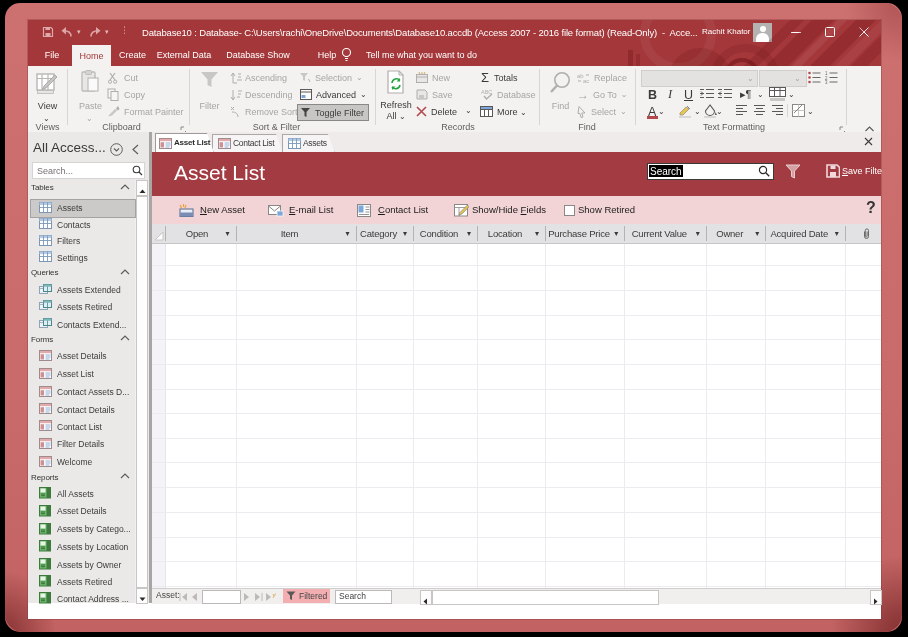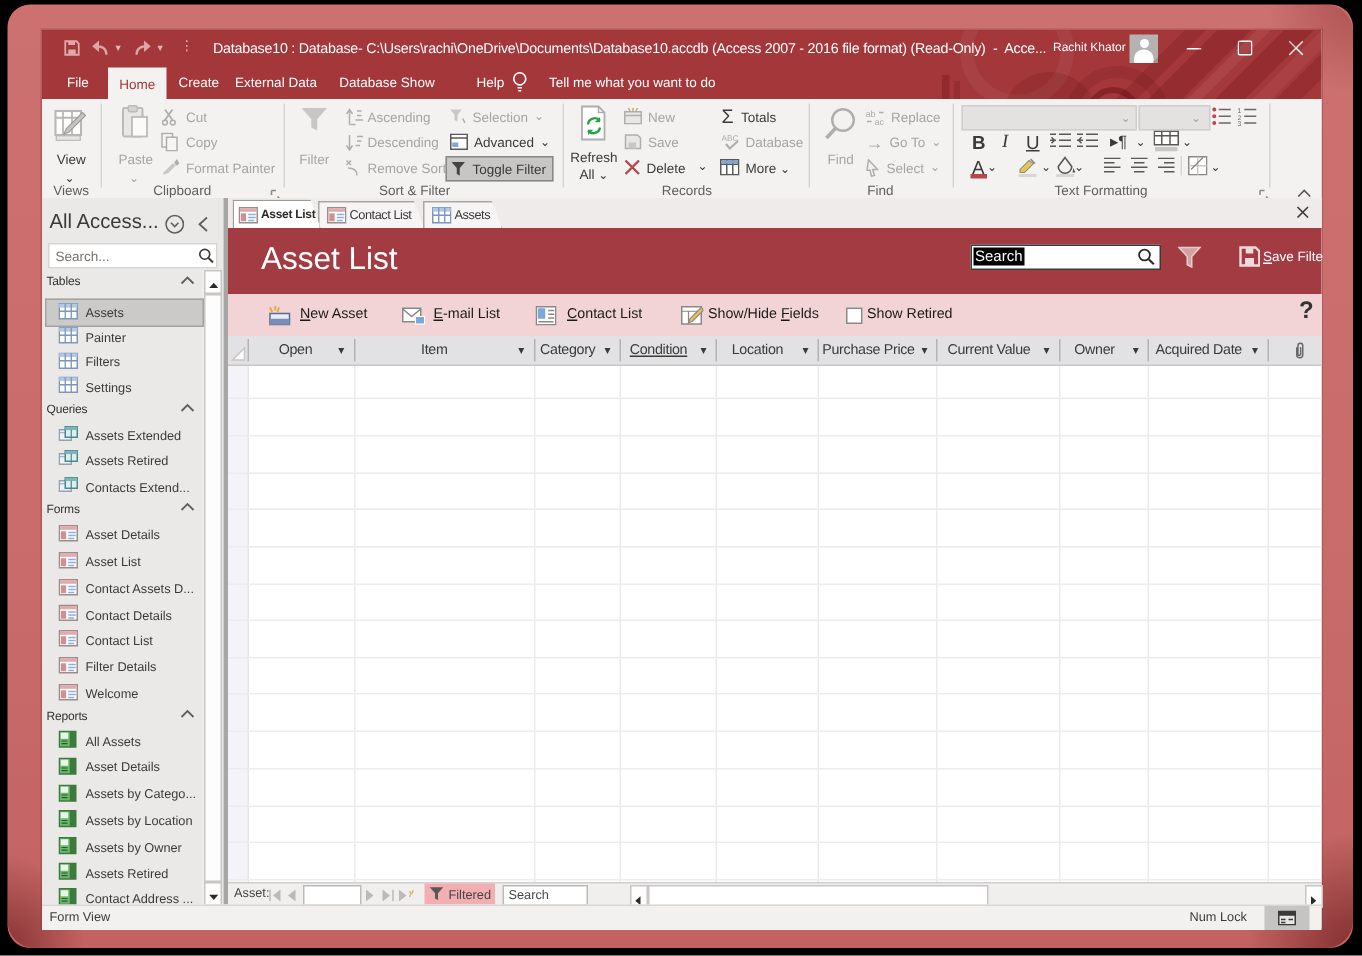--- a/index.html
+++ b/index.html
@@ -435,21 +435,21 @@
     <div class="ab" style="left:108px;top:456px;width:10px;height:14px;background:#fdfdfd;border:1px solid #c8c6c4;text-align:center;"><svg width="7" height="7" viewBox="0 0 7 7" style="margin-top:4px">
           <path d="M0.5 1.5L3.5 5L6.5 1.5z" fill="#2b2a29"></path>
         </svg></div>
 
     <div class="ab nav-item nav-hdr" style="left:3px;top:47.3px;">Tables</div>
       <svg class="ab" style="left:92px;top:51px" width="10" height="8" viewBox="0 0 10 8">
         <path d="M1 6l4-4 4 4" fill="none" stroke="#605e5c" stroke-width="1.2"></path>
       </svg>
     <div class="ab" style="left:2px;top:67px;width:104px;height:17px;background:#cbcac9;border:1px solid #a5a3a1;"></div>
     <div class="ab nav-item" style="left:29px;top:67.5px;">Assets</div>
-    <div class="ab nav-item" style="left:29px;top:84px;">Painter</div>
+    <div class="ab nav-item" style="left:29px;top:84px;">Contacts</div>
     <div class="ab nav-item" style="left:29px;top:100.5px;">Filters</div>
     <div class="ab nav-item" style="left:29px;top:117px;">Settings</div>
     <div class="ab nav-item nav-hdr" style="left:3px;top:132.3px;">Queries</div>
       <svg class="ab" style="left:92px;top:136px" width="10" height="8" viewBox="0 0 10 8">
         <path d="M1 6l4-4 4 4" fill="none" stroke="#605e5c" stroke-width="1.2"></path>
       </svg>
     <div class="ab nav-item" style="left:29px;top:149.5px;">Assets Extended</div>
     <div class="ab nav-item" style="left:29px;top:166.3px;">Assets Retired</div>
     <div class="ab nav-item" style="left:29px;top:184px;">Contacts Extend...</div>
     <div class="ab nav-item nav-hdr" style="left:3px;top:198.6px;">Forms</div>
@@ -640,21 +640,21 @@
     <div class="ab thsep" style="left:13px;"></div>
     <div class="ab th" style="left:13px;width:64px;">Open</div>
       <div class="ab tha" style="left:73.5px;">▾</div>
     <div class="ab thsep" style="left:83.5px;"></div>
     <div class="ab th" style="left:83.5px;width:108px;">Item</div>
       <div class="ab tha" style="left:193.5px;">▾</div>
     <div class="ab thsep" style="left:203.5px;"></div>
     <div class="ab th" style="left:203.5px;width:46px;">Category</div>
       <div class="ab tha" style="left:251px;">▾</div>
     <div class="ab thsep" style="left:261px;"></div>
-    <div class="ab th" style="left:261px;width:52px;text-decoration:underline;">Condition</div>
+    <div class="ab th" style="left:261px;width:52px;">Condition</div>
       <div class="ab tha" style="left:315px;">▾</div>
     <div class="ab thsep" style="left:325px;"></div>
     <div class="ab th" style="left:325px;width:56px;">Location</div>
       <div class="ab tha" style="left:383px;">▾</div>
     <div class="ab thsep" style="left:393px;"></div>
     <div class="ab th" style="left:393px;width:68px;">Purchase Price</div>
       <div class="ab tha" style="left:462.3px;">▾</div>
     <div class="ab thsep" style="left:472.3px;"></div>
     <div class="ab th" style="left:472.3px;width:70px;">Current Value</div>
       <div class="ab tha" style="left:543.7px;">▾</div>
@@ -710,22 +710,13 @@
         <div class="rntxt" style="margin:0 0 0 3px;">Search</div>
       </div>
     <div class="ab" style="left:268px;top:0.5px;width:10px;height:13px;background:#fdfdfd;border:1px solid #c8c6c4;"><svg width="6" height="7" viewBox="0 0 6 7" style="margin:3px 0 0 1px">
           <path d="M5 0.5L1.5 3.5L5 6.5z" fill="#2b2a29"></path>
         </svg></div>
     <div class="ab" style="left:280px;top:0.5px;width:225px;height:13px;background:#fff;border:1px solid #c8c6c4;"></div>
     <div class="ab" style="left:718px;top:0.5px;width:10px;height:13px;background:#fdfdfd;border:1px solid #c8c6c4;"><svg width="6" height="7" viewBox="0 0 6 7" style="margin:3px 0 0 2px">
           <path d="M1 0.5L4.5 3.5L1 6.5z" fill="#2b2a29"></path>
         </svg></div>
   </div>
-  <div class="ab" id="statusbar">
-    <div class="ab stxt" style="left:5px;top:2px;">Form View</div>
-    <div class="ab stxt" style="left:765px;top:2px;">Num Lock</div>
-    <div class="ab" style="left:815px;top:0;width:30px;height:16px;background:#c6c4c2;"><svg width="12" height="10" viewBox="0 0 12 10" style="margin:3px 0 0 9px">
-          <rect x="0.5" y="0.5" width="11" height="9" fill="#e8e6e4" stroke="#3b3a39"></rect>
-          <rect x="0.5" y="0.5" width="11" height="3" fill="#3b3a39"></rect>
-          <path d="M2 6h3M2 8h3M7 6h3" stroke="#3b3a39" stroke-width="0.9"></path>
-        </svg></div>
-  </div>
 </div>
 
 </body></html>

